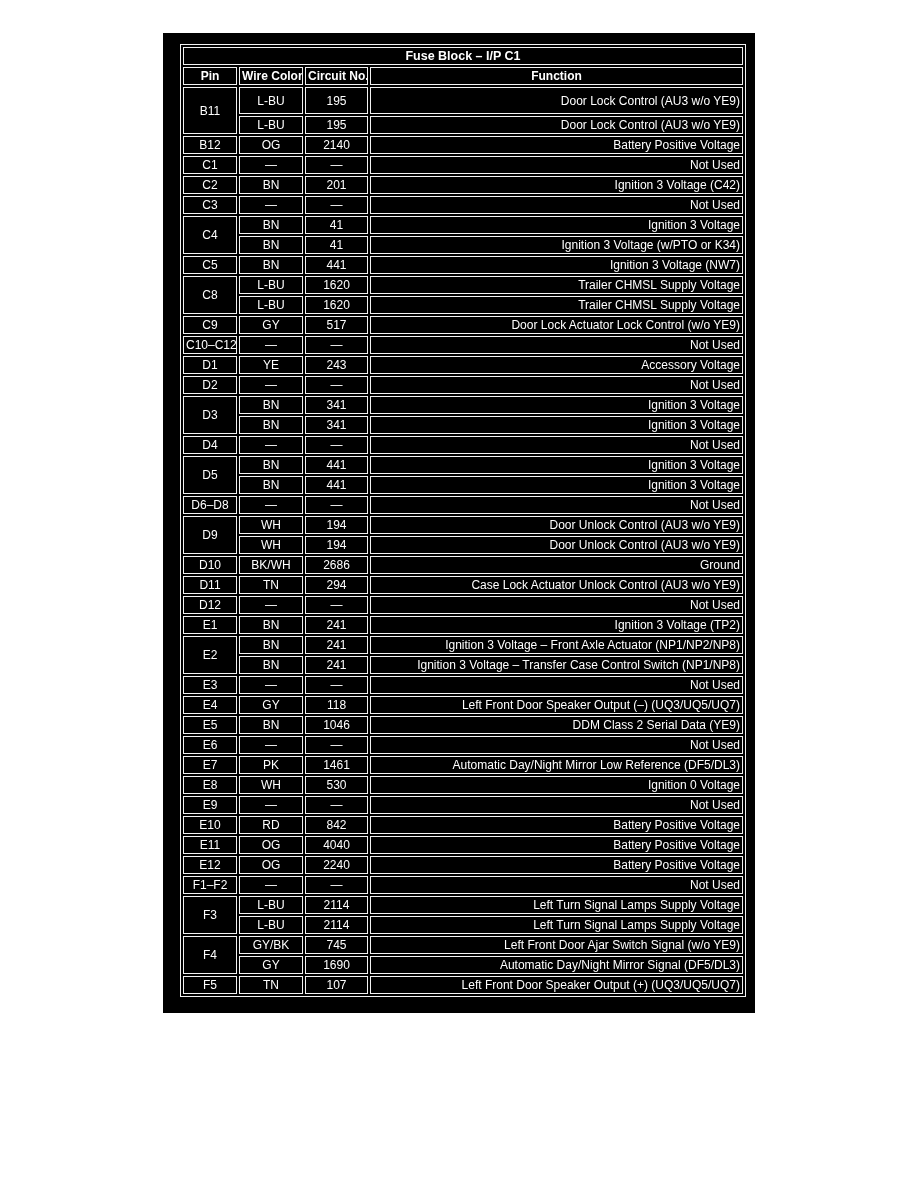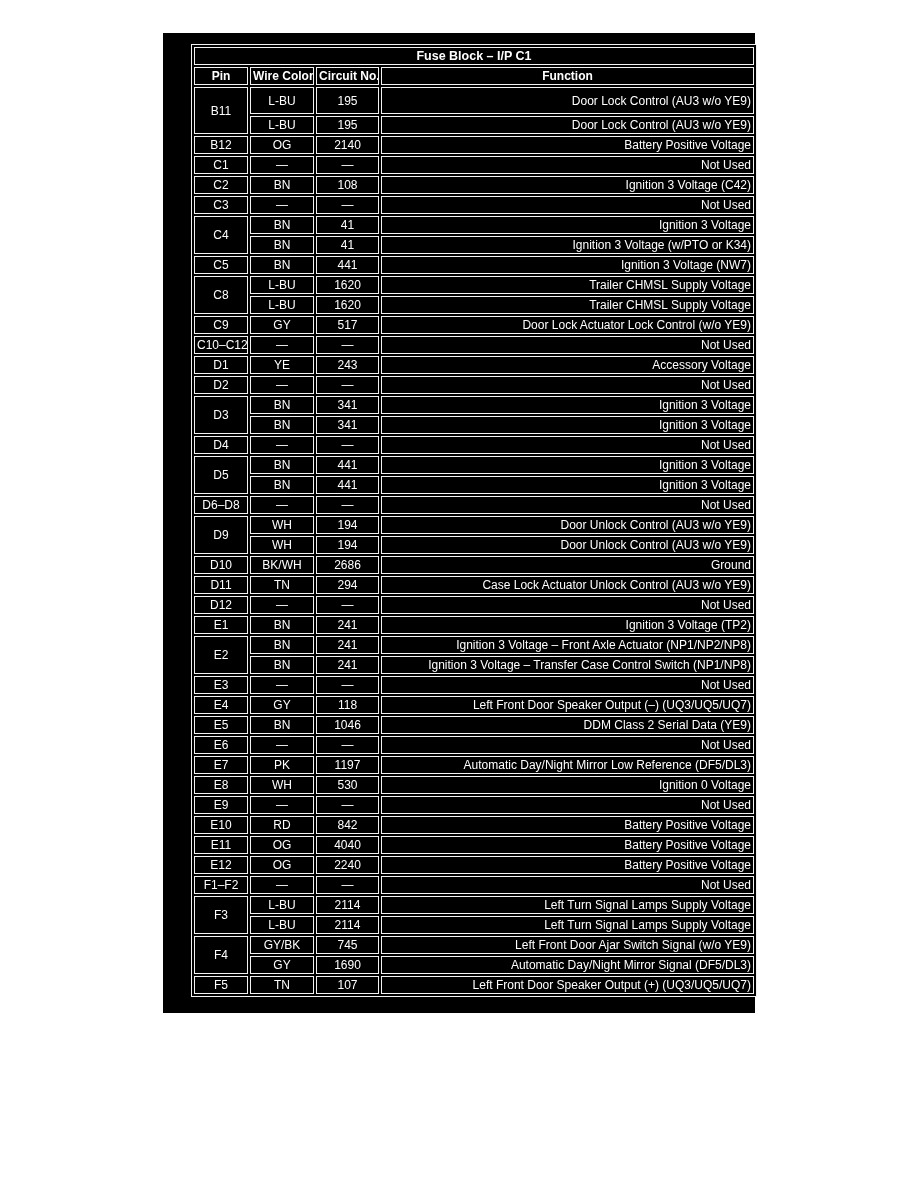--- a/index.html
+++ b/index.html
@@ -18,21 +18,21 @@
     overflow: hidden;
   }
   .fuse-panel {
     position: absolute;
     left: 163px;
     top: 33px;
     width: 592px;
     height: 980px;
     background: #000000;
     box-sizing: border-box;
-    padding: 11px 28px;
+    padding: 11px 17px;
   }
   table.fuse-table {
     width: 566px;
     table-layout: fixed;
     border-collapse: separate;
     border-spacing: 2px;
     border: 1px solid #f2f2f2;
     background: #000000;
   }
   table.fuse-table th,
@@ -112,21 +112,21 @@
           </tr>
           <tr>
             <td class="pin" rowspan="1">C1</td>
             <td class="wire">—</td>
             <td class="circuit">—</td>
             <td class="function">Not Used</td>
           </tr>
           <tr>
             <td class="pin" rowspan="1">C2</td>
             <td class="wire">BN</td>
-            <td class="circuit">108</td>
+            <td class="circuit">201</td>
             <td class="function">Ignition 3 Voltage (C42)</td>
           </tr>
           <tr>
             <td class="pin" rowspan="1">C3</td>
             <td class="wire">—</td>
             <td class="circuit">—</td>
             <td class="function">Not Used</td>
           </tr>
           <tr>
             <td class="pin" rowspan="2">C4</td>
@@ -280,21 +280,21 @@
           </tr>
           <tr>
             <td class="pin" rowspan="1">E6</td>
             <td class="wire">—</td>
             <td class="circuit">—</td>
             <td class="function">Not Used</td>
           </tr>
           <tr>
             <td class="pin" rowspan="1">E7</td>
             <td class="wire">PK</td>
-            <td class="circuit">1197</td>
+            <td class="circuit">1461</td>
             <td class="function">Automatic Day/Night Mirror Low Reference (DF5/DL3)</td>
           </tr>
           <tr>
             <td class="pin" rowspan="1">E8</td>
             <td class="wire">WH</td>
             <td class="circuit">530</td>
             <td class="function">Ignition 0 Voltage</td>
           </tr>
           <tr>
             <td class="pin" rowspan="1">E9</td>

